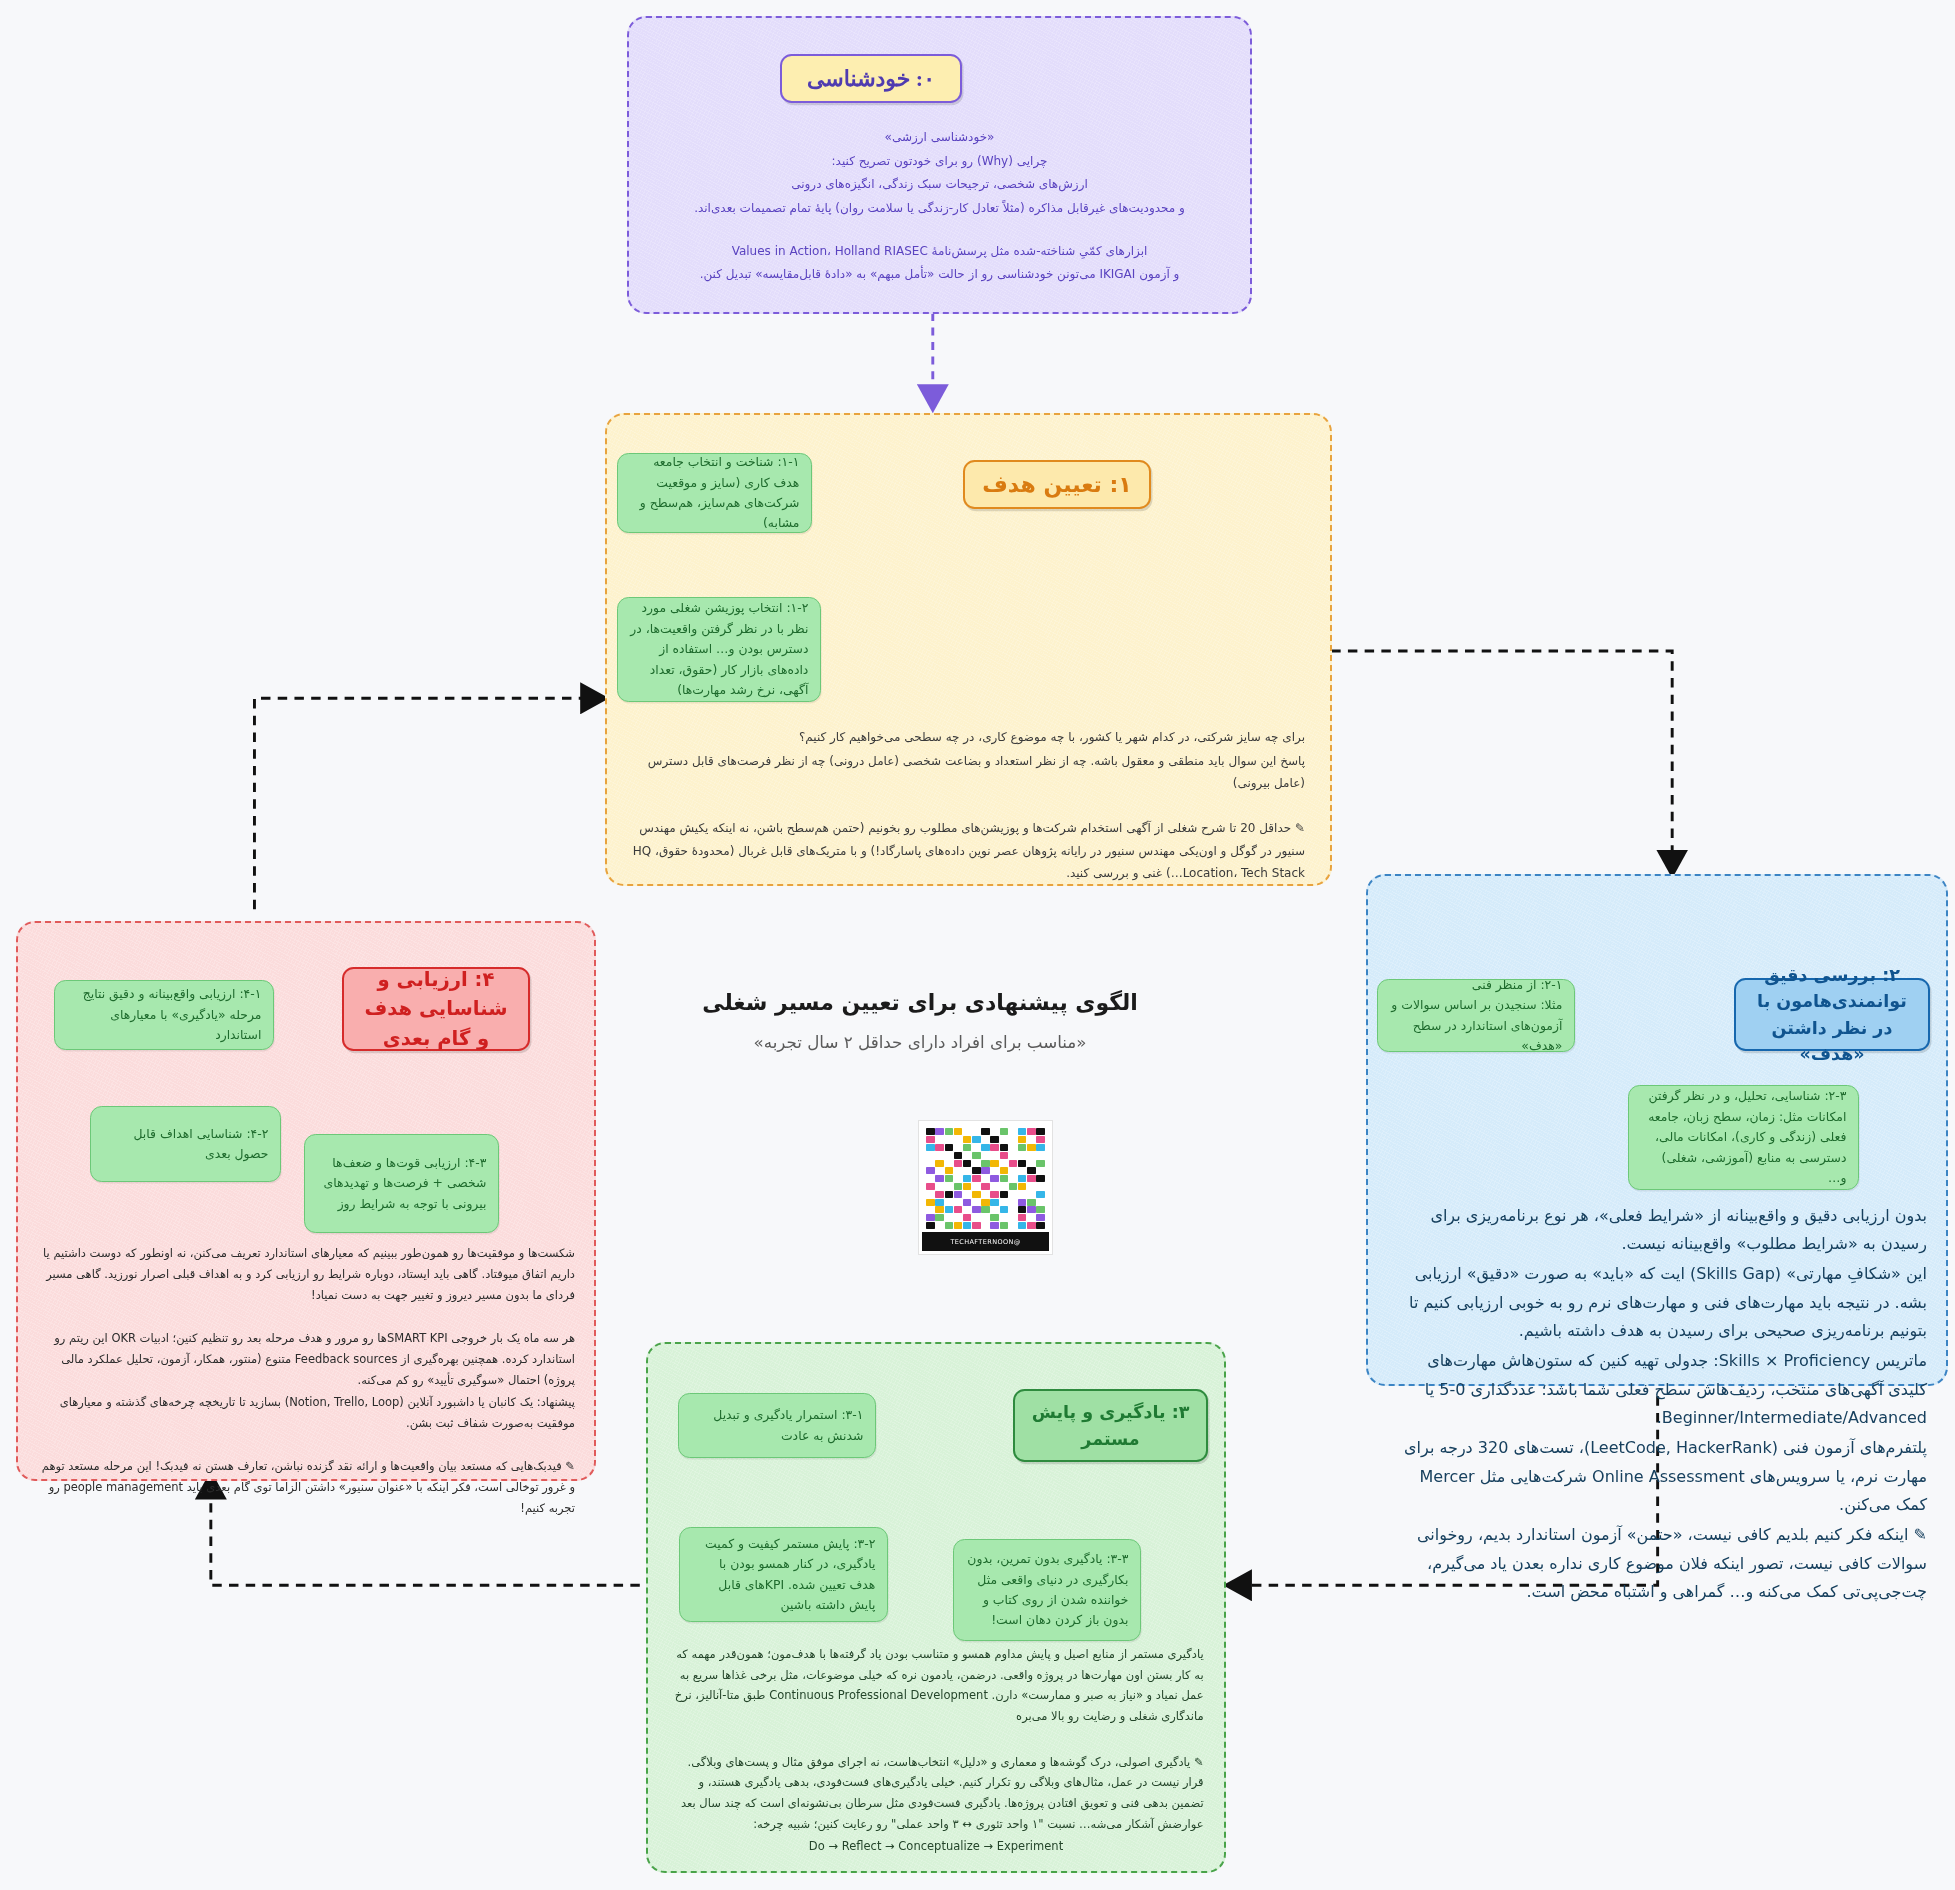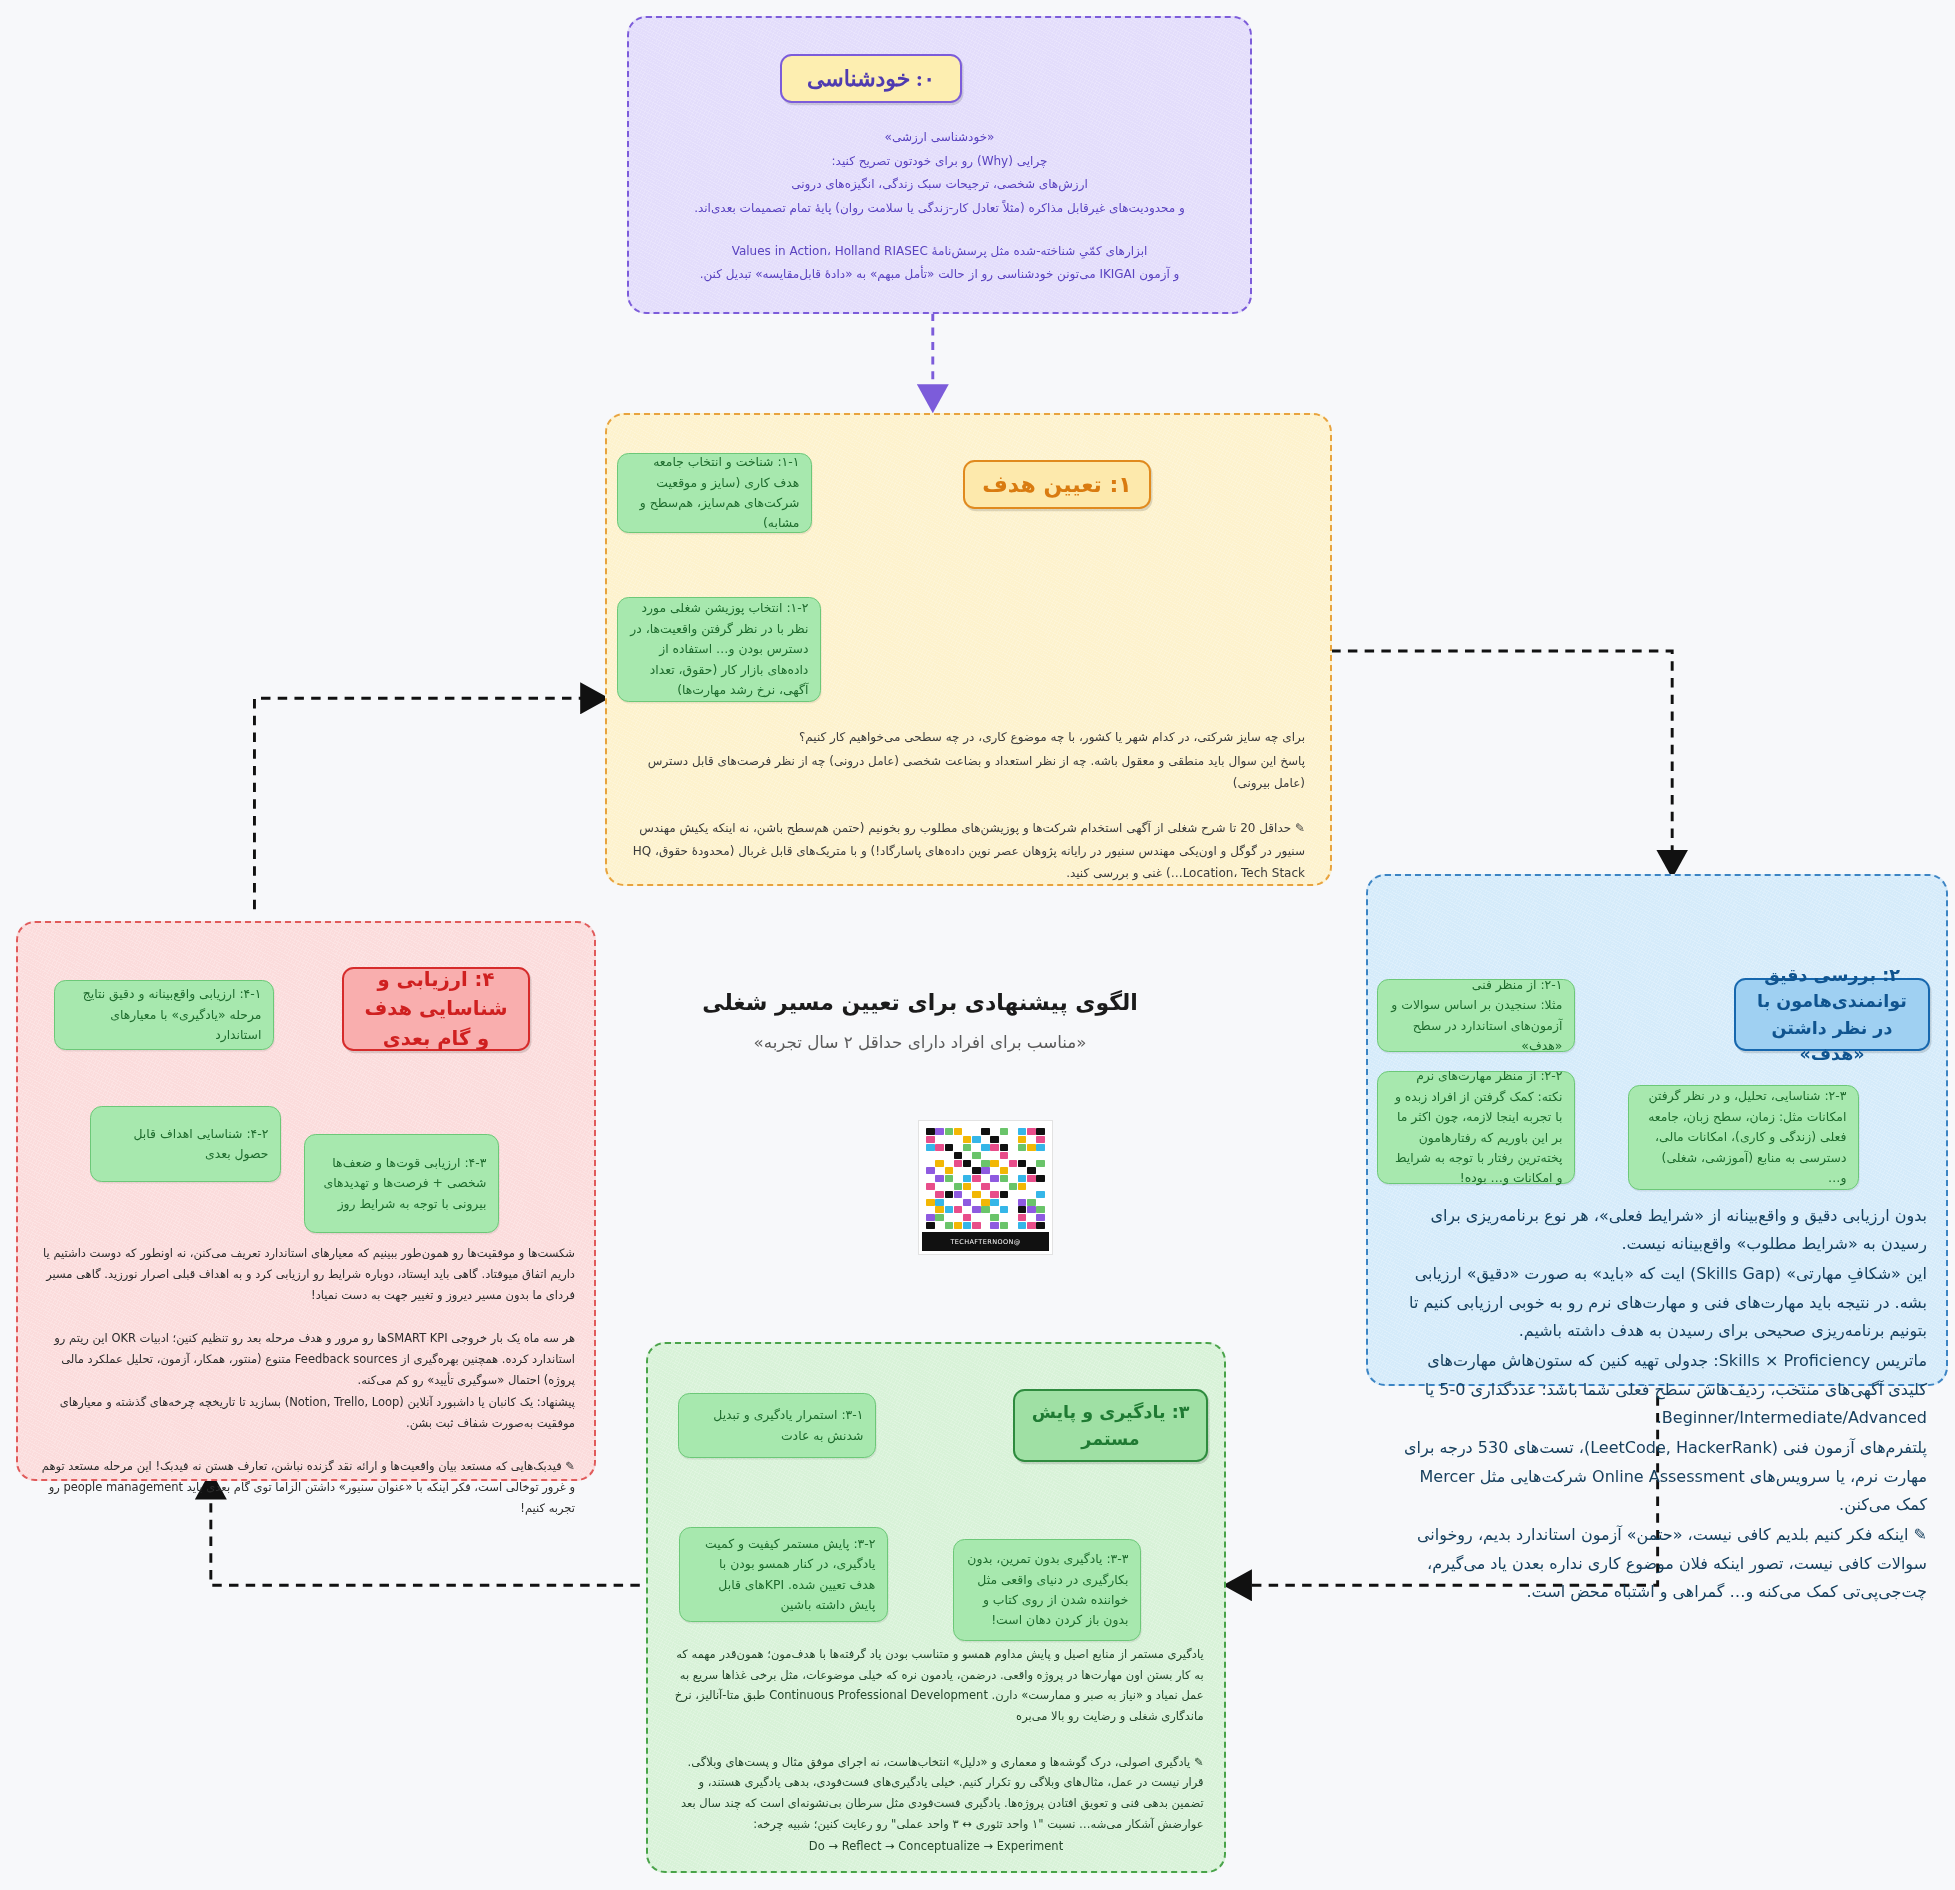--- a/index.html
+++ b/index.html
@@ -183,30 +183,28 @@
       <p>✎ حداقل 20 تا شرح شغلی از آگهی استخدام شرکت‌ها و پوزیشن‌های مطلوب رو بخونیم (حتمن هم‌سطح باشن، نه اینکه یکیش مهندس سنیور در گوگل  و اون‌یکی مهندس سنیور در رایانه پژوهان عصر نوین داده‌های پاسارگاد!) و  با متریک‌های قابل غربال (محدودهٔ حقوق، HQ Location، Tech Stack…) غنی و بررسی کنید.</p>
     </div>
   </div>
 
   <div class="section sec-blue" style="left:1366px;top:874px;width:582px;height:512px;">
     <div class="node-main blue" style="right:16px;top:102px;width:196px;height:73px;">۲: بررسی دقیق توانمندی‌هامون با در نظر داشتن «هدف»</div>
 
     <div class="node-sub" style="right:371px;top:103px;width:198px;height:73px;white-space:pre-line;">۲-۱: از منظر فنی
 مثلا: سنجیدن بر اساس سوالات و آزمون‌های استاندارد در سطح «هدف»</div>
 
-    <div class="node-sub" style="right:371px;top:195px;width:198px;height:113px;white-space:pre-line;">۲-۲: از منظر مهارت‌های نرم
-نکته: کمک گرفتن از افراد زبده و با تجربه اینجا لازمه، چون اکثر ما بر این باوریم که رفتارهامون پخته‌ترین رفتار با توجه به شرایط و امکانات و… بوده!</div>
 
     <div class="node-sub" style="right:87px;top:209px;width:231px;height:105px;white-space:pre-line;">۲-۳: شناسایی، تحلیل، و در نظر گرفتن امکانات مثل: زمان، سطح زبان، جامعه فعلی (زندگی و کاری)، امکانات مالی، دسترسی به منابع (آموزشی، شغلی) و…</div>
 
     <div class="note blue" style="left:19px;right:19px;top:326px;font-size:16px;line-height:1.78;">
       <p>بدون ارزیابی دقیق و واقع‌بینانه از «شرایط فعلی»، هر نوع برنامه‌ریزی برای رسیدن به «شرایط مطلوب» واقع‌بینانه نیست.</p>
       <p>این «شکافِ مهارتی» (Skills Gap) ایت که «باید» به صورت «دقیق» ارزیابی بشه. در نتیجه باید مهارت‌های فنی و مهارت‌های نرم رو به خوبی ارزیابی کنیم تا بتونیم برنامه‌ریزی صحیحی برای رسیدن به هدف داشته باشیم.</p>
       <p>ماتریس Skills × Proficiency: جدولی تهیه کنین که ستون‌هاش مهارت‌های کلیدی آگهی‌های منتخب، ردیف‌هاش سطح فعلی شما باشد؛ عددگذاری 0-5 یا Beginner/Intermediate/Advanced.</p>
-      <p>پلتفرم‌های آزمون فنی (LeetCode, HackerRank)، تست‌های 530 درجه برای مهارت نرم، یا سرویس‌های Online Assessment شرکت‌هایی مثل Mercer کمک می‌کنن.</p>
+      <p>پلتفرم‌های آزمون فنی (LeetCode, HackerRank)، تست‌های 320 درجه برای مهارت نرم، یا سرویس‌های Online Assessment شرکت‌هایی مثل Mercer کمک می‌کنن.</p>
       <p>✎ اینکه فکر کنیم بلدیم کافی نیست، «حتمن» آزمون استاندارد بدیم، روخوانی سوالات کافی نیست، تصور اینکه فلان موضوع کاری نداره بعدن یاد می‌گیرم، چت‌جی‌پی‌تی کمک می‌کنه و… گمراهی و اشتباه محض است.</p>
     </div>
   </div>
 
   <div class="section sec-green" style="left:646px;top:1342px;width:580px;height:531px;">
     <div class="node-main green" style="right:16px;top:45px;width:195px;height:73px;">۳: یادگیری و پایش مستمر</div>
 
     <div class="node-sub" style="right:348px;top:49px;width:198px;height:65px;">۳-۱: استمرار یادگیری و تبدیل شدنش به عادت</div>
 
     <div class="node-sub" style="right:336px;top:183px;width:209px;height:95px;">۳-۲: پایش مستمر کیفیت و کمیت یادگیری، در کنار همسو بودن با هدف تعیین شده. KPIهای قابل پایش داشته باشین</div>

